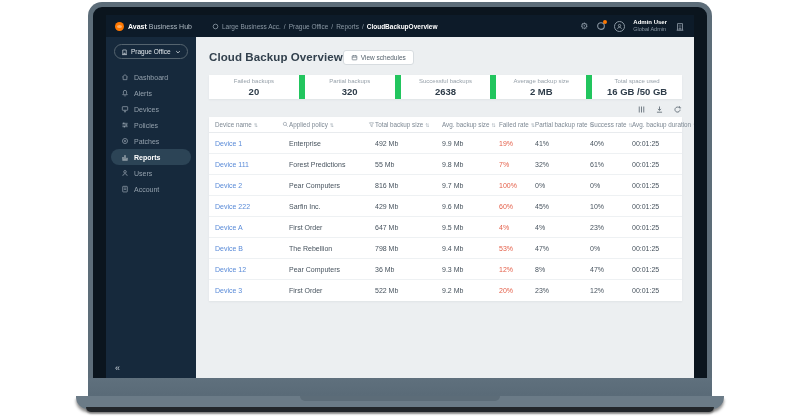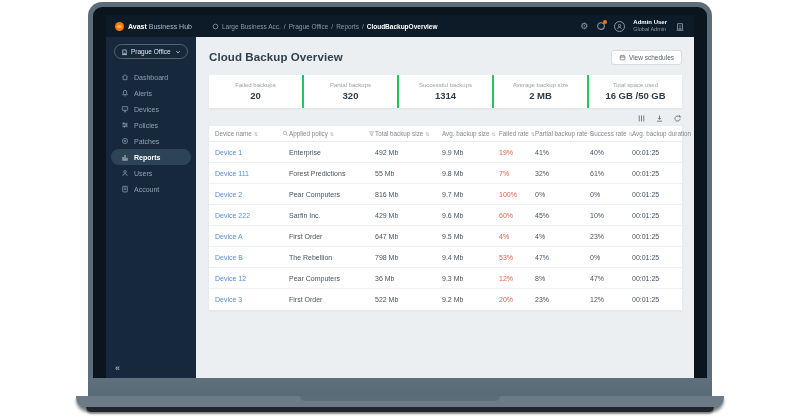--- a/index.html
+++ b/index.html
@@ -45,28 +45,28 @@
     display:flex; align-items:center; gap:3px; padding:0 6px; color:#e2e8ec; font-size:6.5px; }
   .site-pill .chev { margin-left:auto; }
   .side-item { display:flex; align-items:center; gap:5px; height:16px; padding:0 10px; margin:0 5px;
     color:#94a1ad; font-size:7px; border-radius:9px; }
   .side-item.active { background:#2c4456; color:#ffffff; font-weight:bold; }
   .side-item svg { flex-shrink:0; }
   .collapse { position:absolute; left:9px; bottom:5px; color:#c6d0d8; font-size:9px; }
 
   .main { flex:1; padding:0 12px 0 13px; min-width:0; }
 
-  .page-head { display:flex; align-items:center; justify-content:space-between; margin-top:9px; height:22px; }
+  .page-head { display:flex; align-items:center; justify-content:flex-start; margin-top:9px; height:22px; }
   .page-title { font-size:11.5px; font-weight:bold; color:#32404d; letter-spacing:.1px; }
   .btn-schedules { display:flex; align-items:center; gap:3px; background:#ffffff; border:1px solid #d7dce0;
     border-radius:3px; padding:3px 7px; font-size:6.5px; color:#55626d; }
 
-  .stats-card { margin-top:7px; background:#ffffff; height:33px; display:flex; box-shadow:0 1px 2px rgba(40,55,70,.06); }
+  .stats-card { margin-top:7px; background:#ffffff; height:24px; display:flex; box-shadow:0 1px 2px rgba(40,55,70,.06); }
   .stat { flex:1; display:flex; flex-direction:column; align-items:center; justify-content:center; gap:2px; }
-  .stat + .stat { border-left:2px solid #22c55e; }
+  .stat + .stat { border-left:6px solid #22c55e; }
   .stat-label { font-size:6px; color:#97a1aa; }
   .stat-value { font-size:9.5px; font-weight:bold; color:#2e3c49; }
 
   .tools { display:flex; justify-content:flex-end; align-items:center; gap:9px; height:16px; margin-top:2px; }
 
   .table { background:#ffffff; box-shadow:0 1px 2px rgba(40,55,70,.06); }
   .tr { display:grid; grid-template-columns:74px 86px 67px 57px 36px 55px 42px 51px; align-items:center; padding:0 6px; }
   .thead { height:16px; border-bottom:1px solid #e8ebee; }
   .th { font-size:6.3px; color:#7d8893; display:flex; align-items:center; gap:2px; white-space:nowrap; overflow:visible; }
   .sort { font-size:5px; color:#a8b2ba; font-family:"DejaVu Sans", sans-serif; }
@@ -217,21 +217,21 @@
             <div class="stat">
               <span class="stat-label">Failed backups</span>
               <span class="stat-value">20</span>
             </div>
             <div class="stat">
               <span class="stat-label">Partial backups</span>
               <span class="stat-value">320</span>
             </div>
             <div class="stat">
               <span class="stat-label">Successful backups</span>
-              <span class="stat-value">1314</span>
+              <span class="stat-value">2638</span>
             </div>
             <div class="stat">
               <span class="stat-label">Average backup size</span>
               <span class="stat-value">2 MB</span>
             </div>
             <div class="stat">
               <span class="stat-label">Total space used</span>
               <span class="stat-value">16 GB /50 GB</span>
             </div>
           </div>

